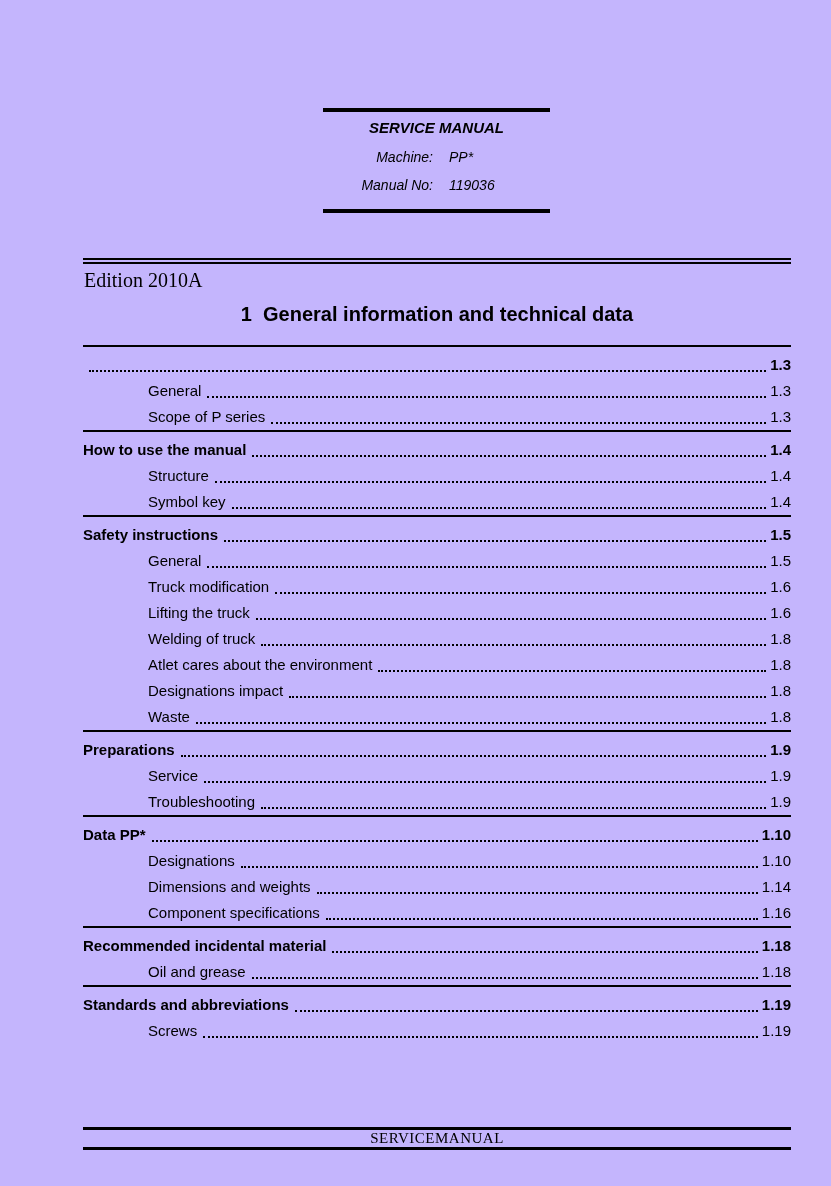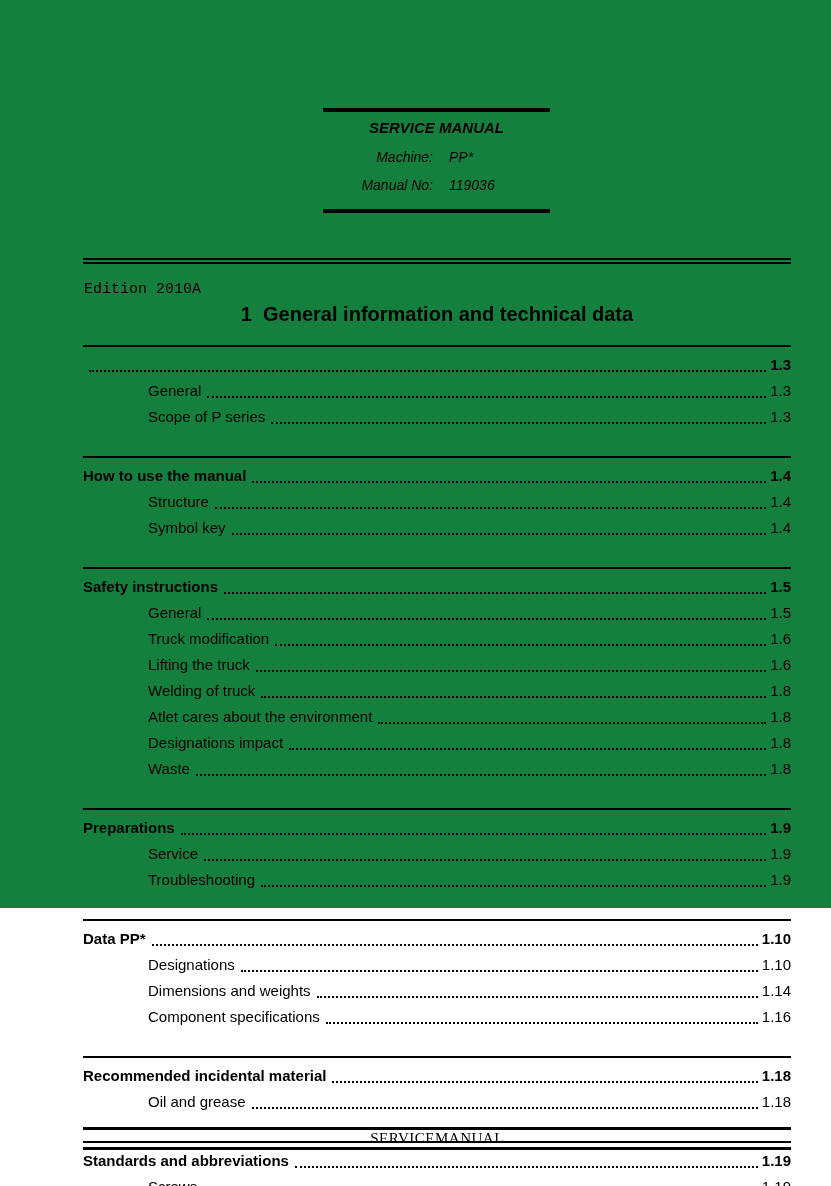--- a/index.html
+++ b/index.html
@@ -4,21 +4,21 @@
 <style>
   * { margin: 0; padding: 0; box-sizing: border-box; }
   html, body { background: #ffffff; }
   body {
     width: 831px; height: 1186px;
     font-family: "Liberation Sans", sans-serif;
     color: #000000;
     position: relative;
     overflow: hidden;
   }
-  .page { position: relative; width: 831px; height: 908px; background: #15803d; }
+  .page { position: relative; width: 831px; height: 1186px; background: #c4b5fd; }
 
   
   .header-box {
     position: absolute; left: 323px; top: 108px; width: 227px;
     border-top: 4px solid #000; border-bottom: 4px solid #000;
     padding: 5px 0 10px 0;
   }
   .hb-title {
     font-weight: bold; font-style: italic; font-size: 15px;
     text-align: center; line-height: 22px; margin-bottom: 4px;
@@ -29,34 +29,34 @@
   }
   .hb-label { text-align: right; }
   .hb-value { text-align: left; }
 
   
   .double-rule {
     position: absolute; left: 83px; top: 258px; width: 708px; height: 6px;
     border-top: 2px solid #000; border-bottom: 2px solid #000;
   }
   .edition {
-    position: absolute; left: 84px; top: 281px;
-    font-family: Liberation Mono, monospace; font-size: 15px;
+    position: absolute; left: 84px; top: 269px;
+    font-family: Liberation Serif, serif; font-size: 20px;
   }
 
   
   .page-title {
     position: absolute; left: 83px; top: 303px; width: 708px;
     text-align: center; font-weight: bold; font-size: 20px;
     white-space: pre-wrap;
   }
 
   
   .toc { position: absolute; left: 83px; top: 345px; width: 708px; }
-  .toc-section { border-top: 2px solid #000; padding-top: 5px; margin-top: 26px; }
+  .toc-section { border-top: 2px solid #000; padding-top: 5px; margin-top: 0; }
   .toc-section:first-child { margin-top: 0; }
   .toc-row { display: flex; align-items: flex-end; font-size: 15px; line-height: 26px; }
   .toc-row .label { white-space: nowrap; }
   .toc-row .dots { flex: 1 1 auto; border-bottom: 2px dotted #000; margin: 0 4px 6px 6px; min-width: 20px; }
   .toc-row .pagenum { white-space: nowrap; }
   .toc-header { font-weight: bold; }
   .toc-item { padding-left: 65px; }
 
   
   .footer {

